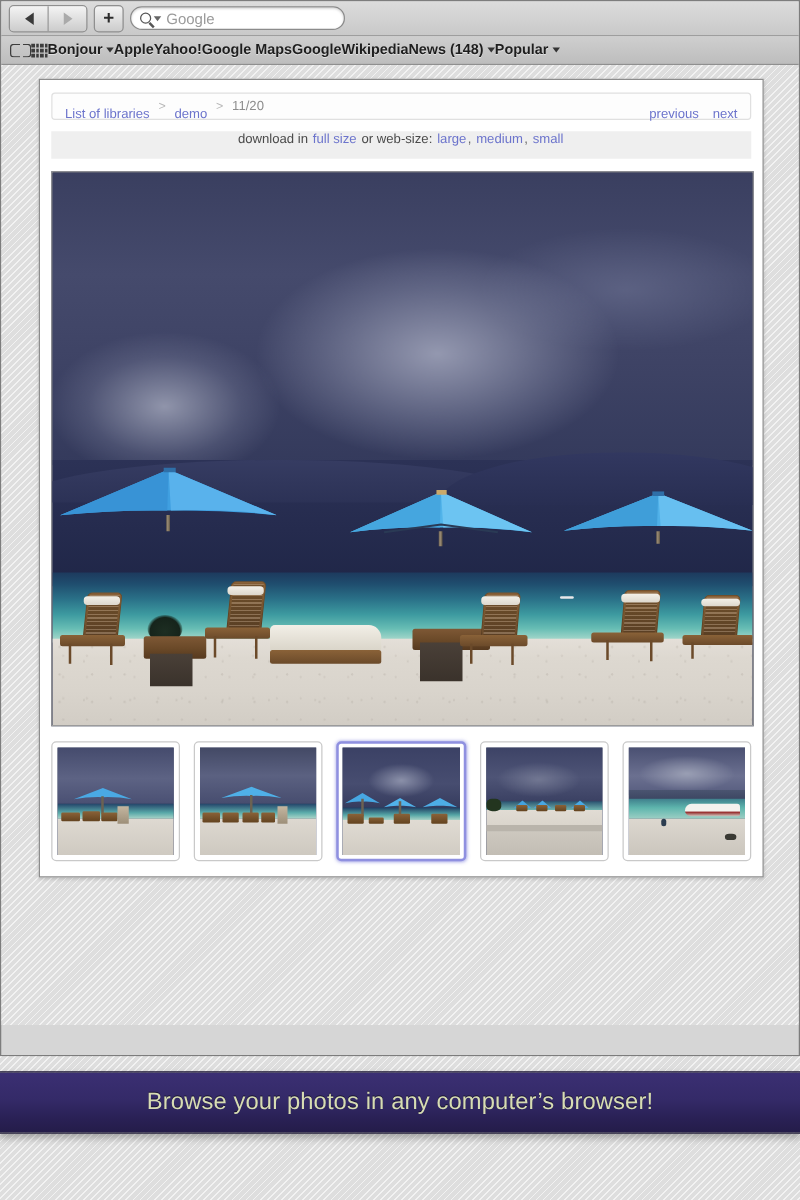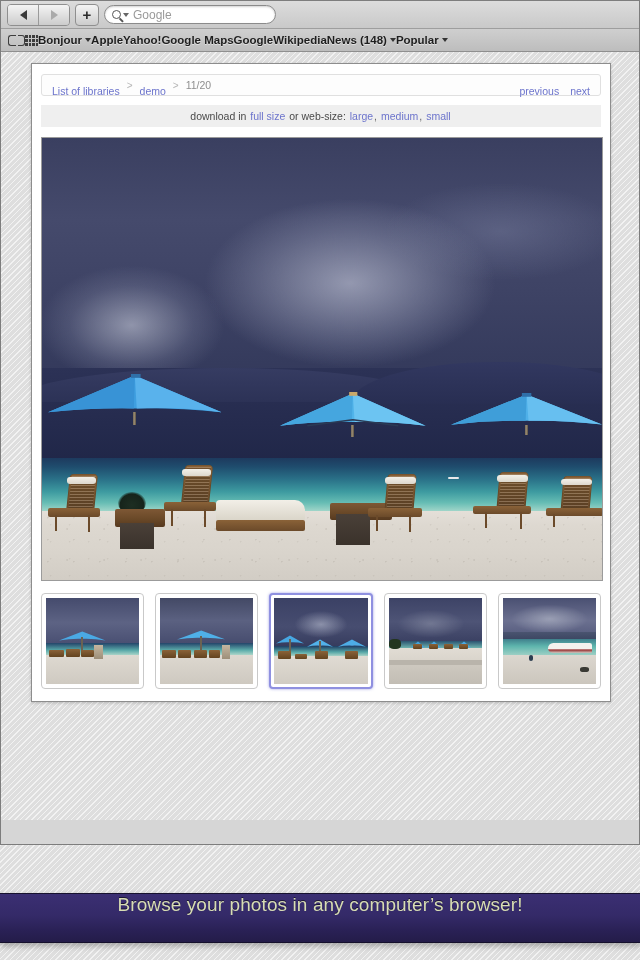--- a/index.html
+++ b/index.html
@@ -297,21 +297,20 @@
   .lnk { color: #6c74cc; text-decoration: none; margin-top: 12px; }
   .sep { color: #b6b6b6; font-size: 10px; }
   .cur { color: #8e8e8e; }
   .navlinks { display: flex; gap: 11px; align-items: flex-end; }
 
   .dlbar {
     margin-top: 9px;
     background: #efefef;
     height: 22px;
     display: flex;
-    align-items: center;
     justify-content: center;
     font-size: 10.5px;
     color: #4a4a4a;
   }
   .dlbar .lnk { margin: 0 1px; }
   .dl-sepc { color: #6a6a6a; }
 
   
   .photo-wrap {
     margin-top: 10px;
@@ -521,24 +520,23 @@
     );
   }
   .banner {
     position: absolute;
     left: 0; top: 12px;
     width: 640px; height: 48px;
     background: linear-gradient(to bottom, #3b2f73 0%, #342a68 45%, #2a2156 75%, #241c49 100%);
     border-top: 1px solid #17122f;
     border-bottom: 1px solid #15102c;
     display: flex;
-    align-items: flex-start;
+    align-items: center;
     justify-content: center;
     box-shadow: 0 3px 6px rgba(0,0,0,0.28);
-    margin-top: 36px;
   }
   .banner-text {
     font-size: 19px;
     color: #d7dcb4;
     font-family: "Liberation Sans", sans-serif;
     text-shadow: 0 -1px 0 rgba(0,0,0,0.55);
     letter-spacing: 0.1px;
   }
 </style>
 </head>

